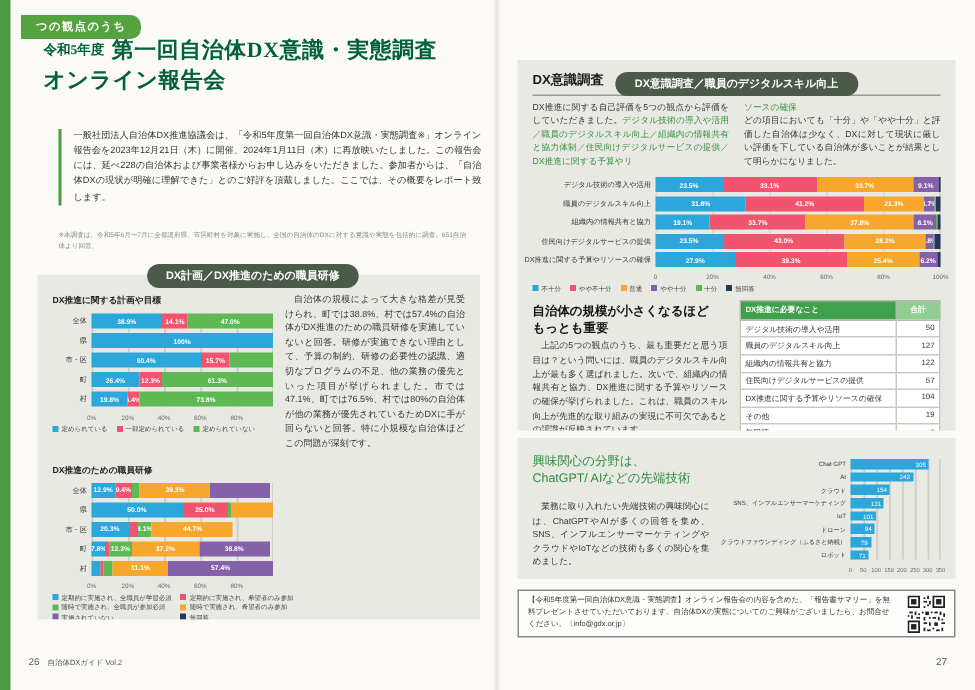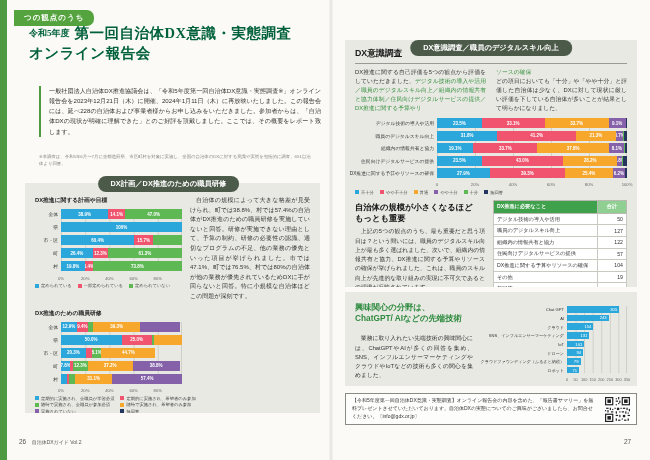--- a/index.html
+++ b/index.html
@@ -44,21 +44,21 @@
   .cols{display:flex;gap:10px;}
   .cols p{flex:1;font-size:5.8px;line-height:1.58;text-align:justify;margin:0;}
   .green-text{color:#35913f;}
   .bottom-row{display:flex;gap:8px;margin-top:5px;}
   .imp-col{flex:1;}
   .imp-head{font-size:8.3px;font-weight:bold;color:#111;line-height:1.3;margin:2px 0 4px;}
   .tbl-col{width:134px;flex:none;}
 
   .gbox3{left:13px;top:292px;width:292px;height:94px;padding:8px 10px;box-sizing:border-box;display:flex;gap:8px;}
   .int-col{width:118px;flex:none;}
-  .int-head{color:#2e8b3e;font-weight:bold;font-size:8.3px;line-height:1.35;margin:2px 0 10px;}
+  .int-head{color:#2e8b3e;font-weight:normal;font-size:8.3px;line-height:1.35;margin:2px 0 10px;}
   .chart-col{flex:1;}
 
   .infobox{position:absolute;left:13px;top:393px;width:292px;height:32px;border:1px solid #8a8a84;
            background:#fdfdfb;box-sizing:border-box;display:flex;align-items:center;padding:3px 6px;gap:7px;overflow:hidden;}
   .info-text{flex:1;font-size:5px;line-height:1.55;color:#333;}
   .qr{width:25px;height:25px;flex:none;}
 
   
   .c-title{font-size:5.8px;font-weight:bold;color:#222;margin:0 0 4px 0;}
   .c-plot{position:relative;}
@@ -293,21 +293,21 @@
 
     <div class="footer footer-left">
       <span class="num">26</span>
       <span>自治体DXガイド Vol.2</span>
     </div>
   </div>
 
   <div class="fold"></div>
 
   <div class="page-right">
-    <div class="pill pill-center" style="top:40px;">DX意識調査／職員のデジタルスキル向上</div>
+    <div class="pill pill-center" style="top:48px;">DX意識調査／職員のデジタルスキル向上</div>
 
     <div class="gbox gbox2">
       <h3 class="h-sub">DX意識調査</h3>
       <div class="cols">
         <p><span>DX推進に関する自己評価を5つの観点から評価をしていただきました。</span><span class="green-text">デジタル技術の導入や活用／職員のデジタルスキル向上／組織内の情報共有と協力体制／住民向けデジタルサービスの提供／DX推進に関する予算やリ</span></p>
         <p><span class="green-text">ソースの確保</span><br>
            <span>どの項目においても「十分」や「やや十分」と評価した自治体は少なく、DXに対して現状に厳しい評価を下している自治体が多いことが結果として明らかになりました。</span></p>
       </div>
       <div style="margin-top:5px;">
           <div class="c-plot" style="margin-left: 82px;">

